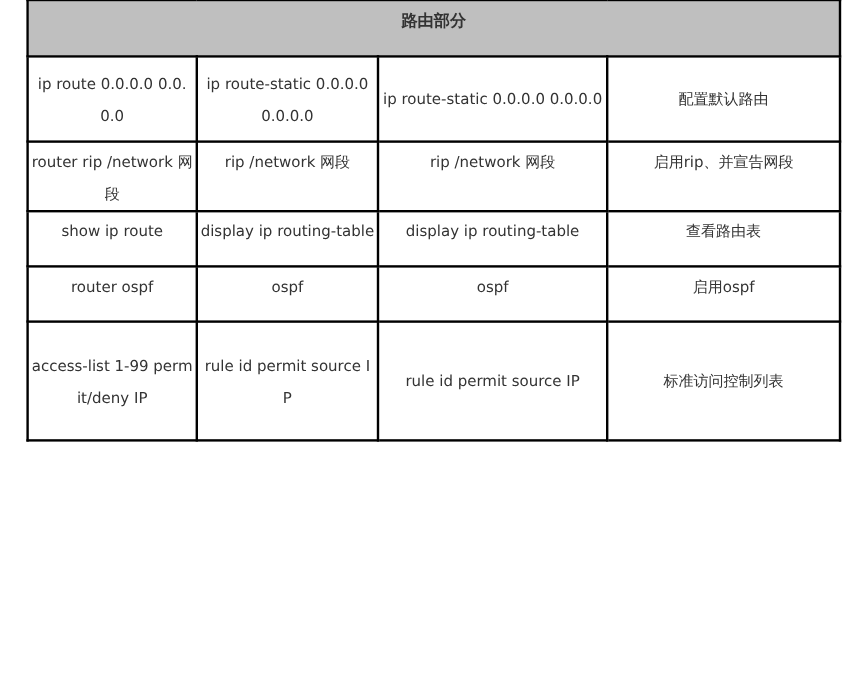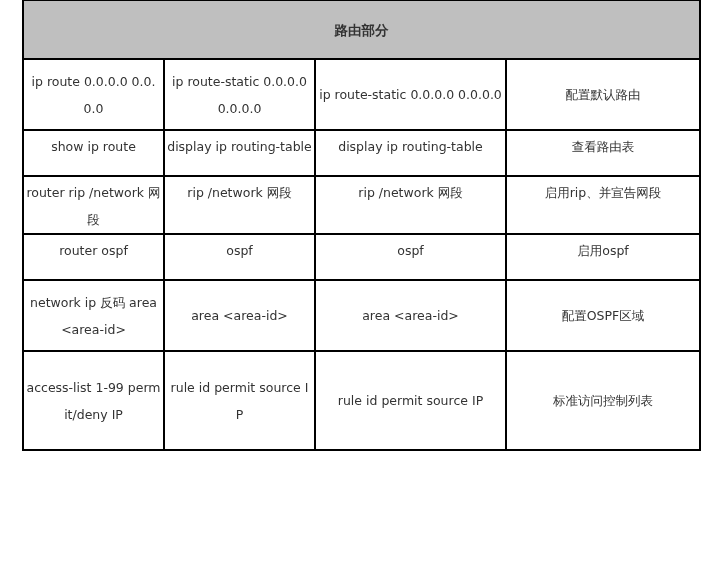--- a/index.html
+++ b/index.html
@@ -33,21 +33,21 @@
       word-break: break-all;
       overflow: hidden;
     }
     table.routing th {
       background: #bfbfbf;
       font-weight: bold;
       font-size: 13.5px;
       color: #333333;
       height: 42px;
       vertical-align: top;
-      padding-top: 15px;
+      padding-top: 3px;
       line-height: 28px;
     }
     col.c1 { width: 141px; }
     col.c2 { width: 151px; }
     col.c3 { width: 191px; }
     col.c4 { width: 194px; }
     tr.r-tall td { height: 69px; }
     tr.r-short td { height: 42px; vertical-align: top; padding-top: 2px; }
     tr.r-last td { height: 97px; }
   </style>
@@ -67,42 +67,36 @@
     </tr>
   </thead>
   <tbody>
     <tr class="r-tall">
       <td>ip route 0.0.0.0  0.0.0.0</td>
       <td>ip route-static  0.0.0.0 0.0.0.0</td>
       <td>ip route-static  0.0.0.0 0.0.0.0</td>
       <td>配置默认路由</td>
     </tr>
     <tr class="r-short">
+      <td>router rip /network 网段</td>
+      <td>rip /network 网段</td>
+      <td>rip /network 网段</td>
+      <td>启用rip、并宣告网段</td>
+    </tr>
+    <tr class="r-short">
       <td>show ip route</td>
       <td>display ip  routing-table</td>
       <td>display ip  routing-table</td>
       <td>查看路由表</td>
     </tr>
     <tr class="r-short">
-      <td>router rip /network 网段</td>
-      <td>rip /network 网段</td>
-      <td>rip /network 网段</td>
-      <td>启用rip、并宣告网段</td>
-    </tr>
-    <tr class="r-short">
       <td>router ospf</td>
       <td>ospf</td>
       <td>ospf</td>
       <td>启用ospf</td>
-    </tr>
-    <tr class="r-tall">
-      <td>network ip 反码 area &lt;area-id&gt;</td>
-      <td>area  &lt;area-id&gt;</td>
-      <td>area  &lt;area-id&gt;</td>
-      <td>配置OSPF区域</td>
     </tr>
     <tr class="r-last">
       <td>access-list 1-99  permit/deny IP</td>
       <td>rule id permit source IP</td>
       <td>rule id permit source  IP</td>
       <td>标准访问控制列表</td>
     </tr>
   </tbody>
 </table>
 

